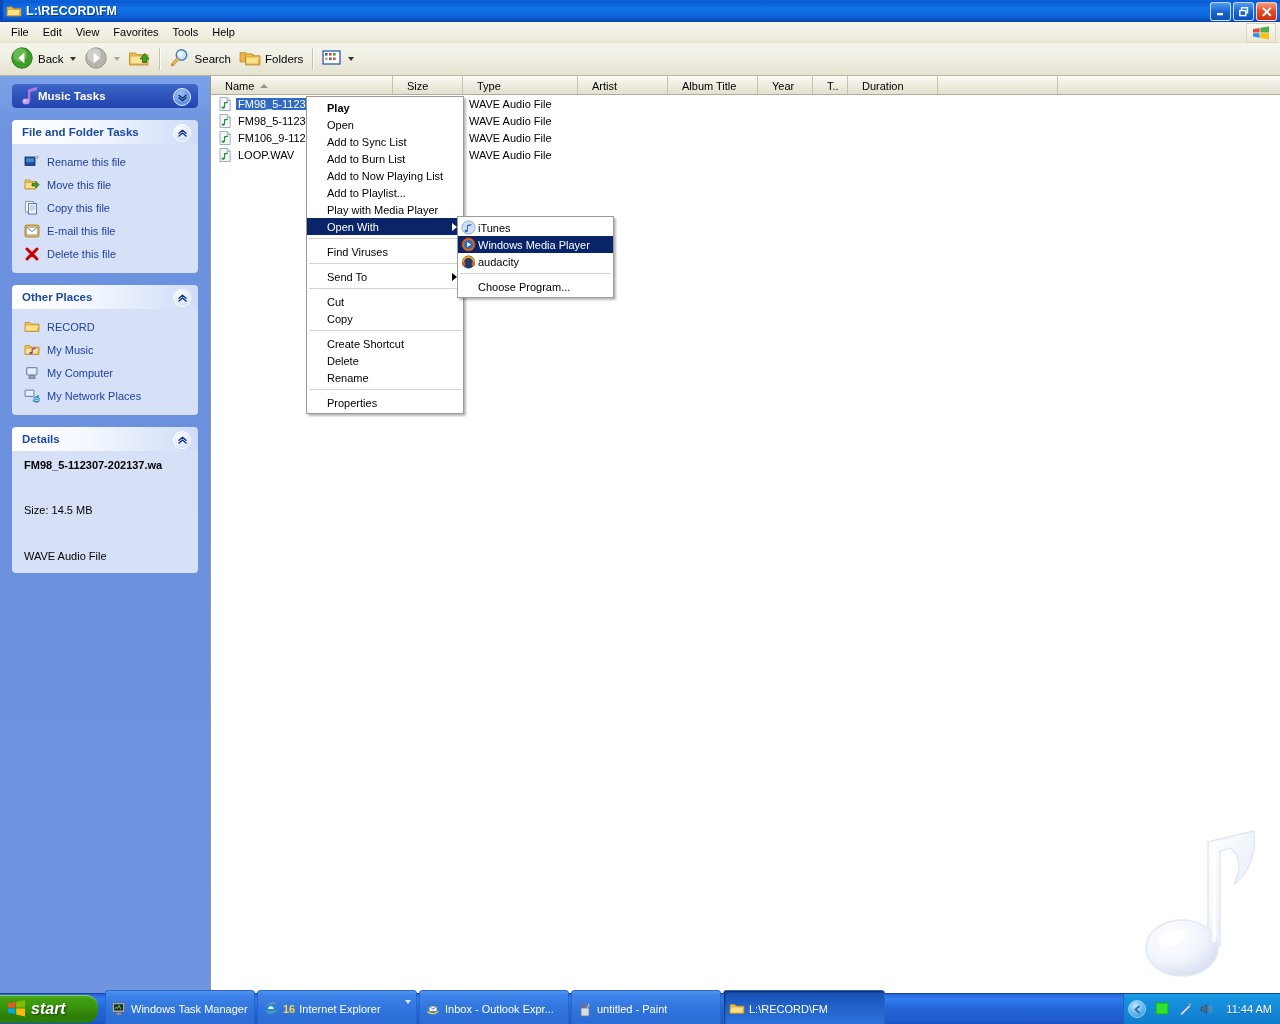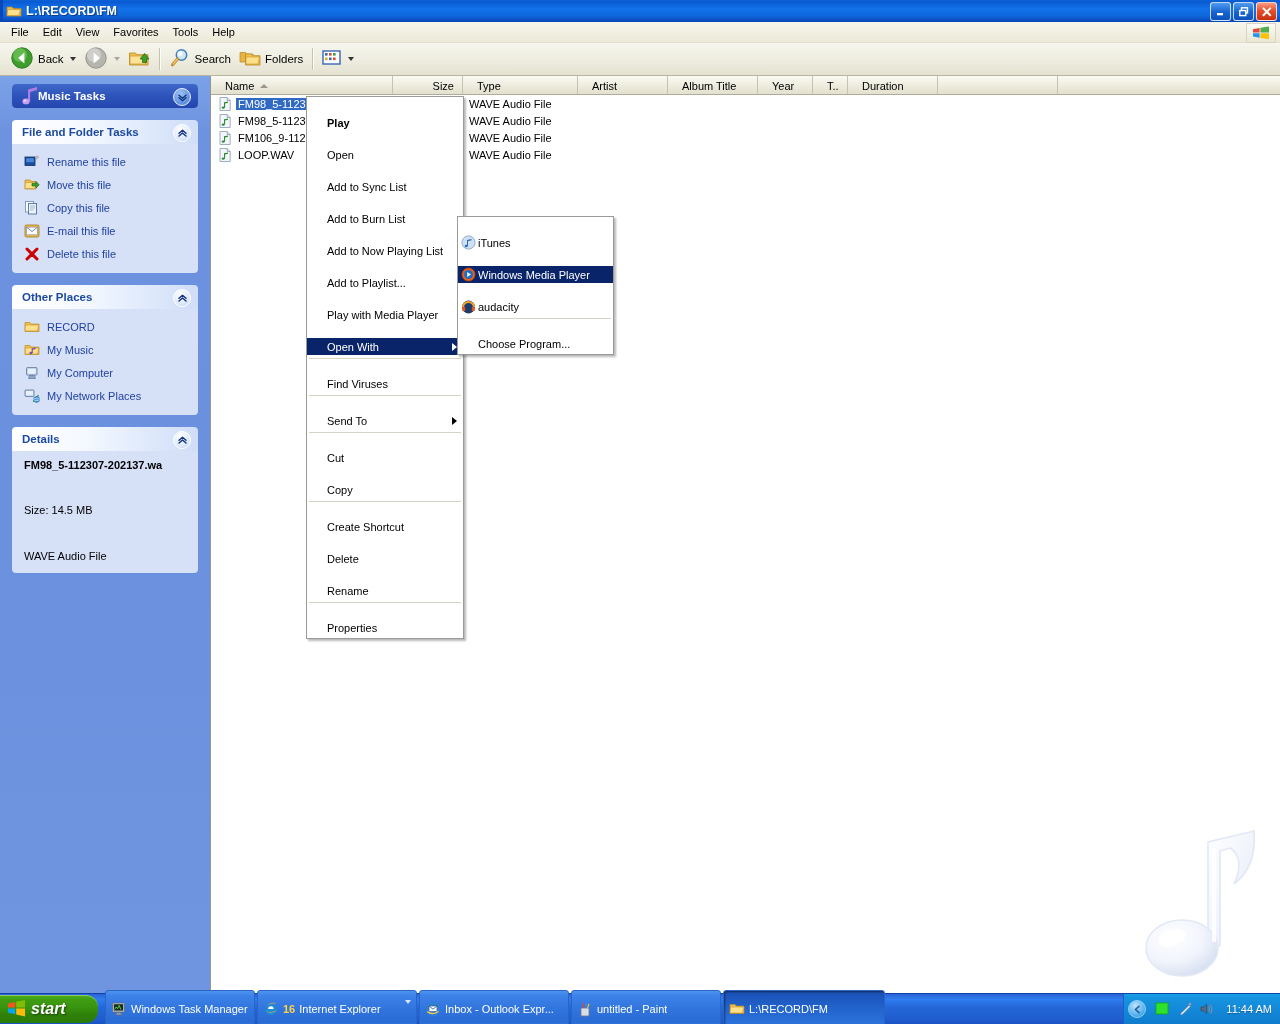--- a/index.html
+++ b/index.html
@@ -199,21 +199,21 @@
   }
   .col {
     border-right: 1px solid #c6c2b0;
     box-sizing: border-box;
     padding: 2px 5px 0 14px;
     display:flex; align-items:center;
     color:#000;
     overflow:hidden;
     white-space:nowrap;
   }
-  .col.num { justify-content: flex-end; padding-right:8px; }
+  .col.num { padding-right:8px; }
   .col .sortarrow{
     width:0;height:0;margin-left:6px;
     border-left:4px solid transparent;border-right:4px solid transparent;
     border-bottom:4px solid #9a968a;
   }
 
   #filelist { position:relative; }
   .frow {
     display:flex; height:17px; align-items:center;
     font-size:11px;
@@ -238,21 +238,20 @@
     font-size: 11px;
     z-index: 50;
   }
   .ctxitem {
     height: 17px;
     display:flex; align-items:center;
     padding: 0 22px 0 20px;
     position: relative;
     white-space: nowrap;
     color:#000;
-    margin-top:15px;
   }
   .ctxitem.bold { font-weight:bold; }
   .ctxitem.hl { background:#0a246a; color:#fff; }
   .ctxitem .arrow {
     position:absolute; right:6px; top:5px;
     width:0;height:0;
     border-top:4px solid transparent;border-bottom:4px solid transparent;
     border-left:5px solid #000;
   }
   .ctxitem.hl .arrow { border-left-color:#fff; }

